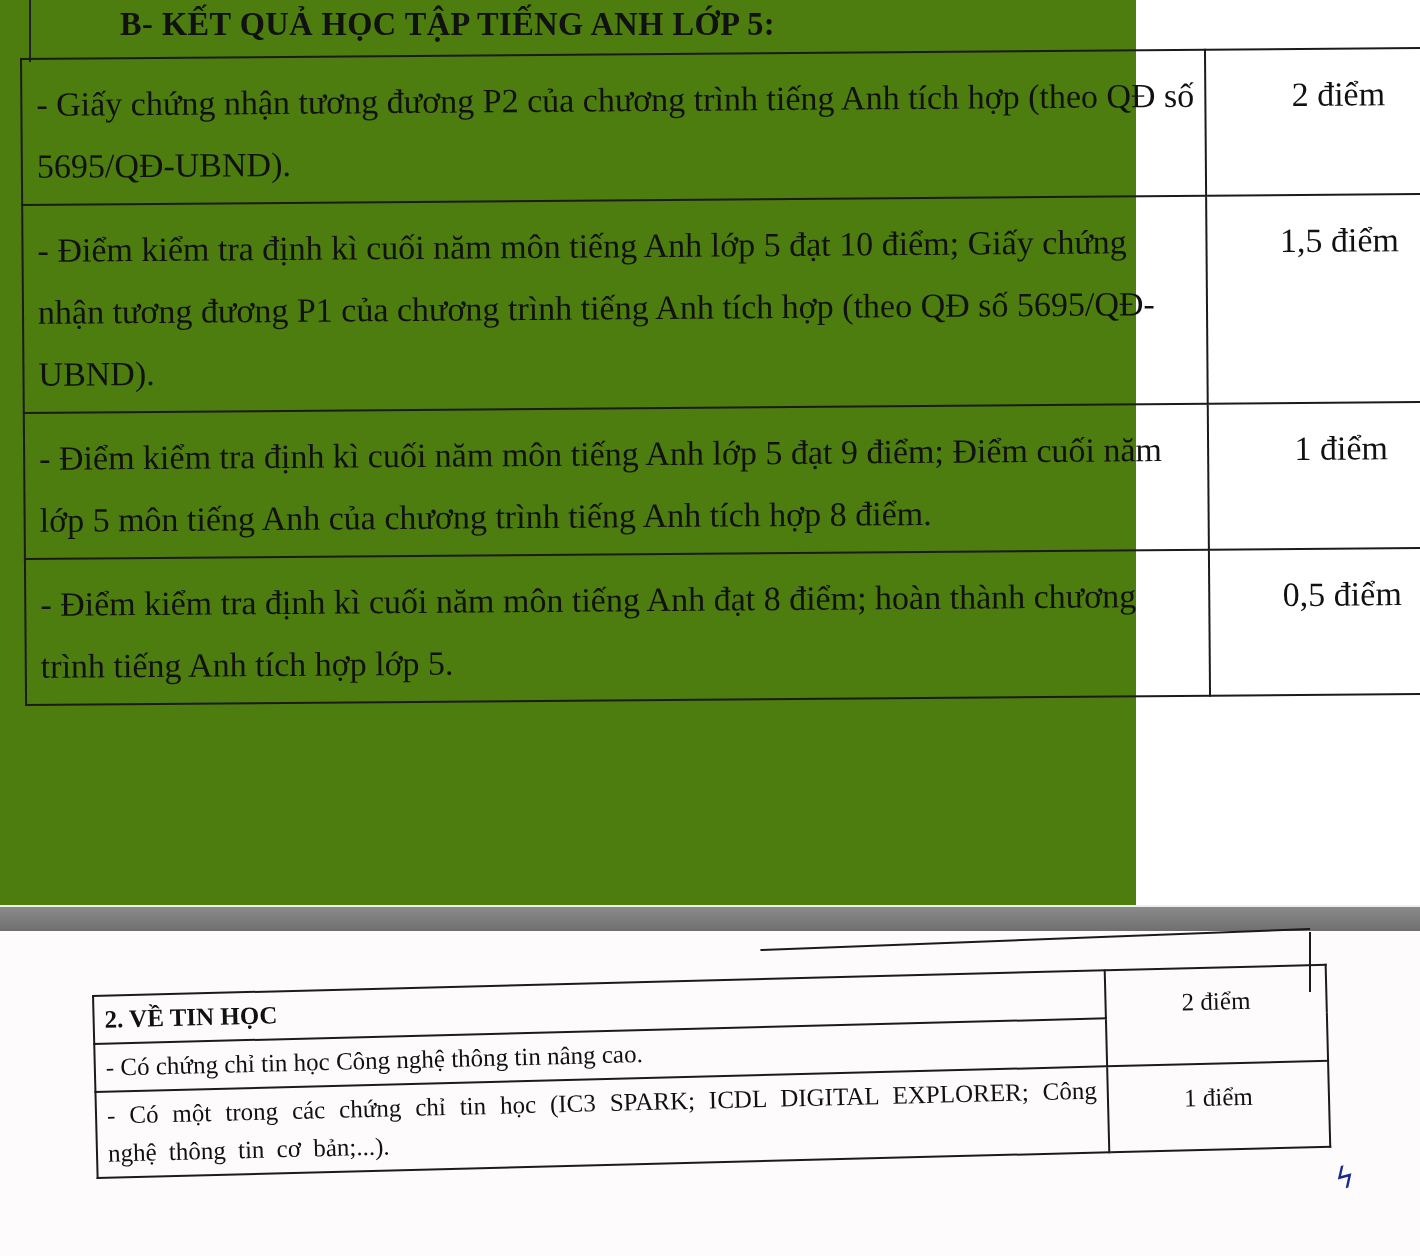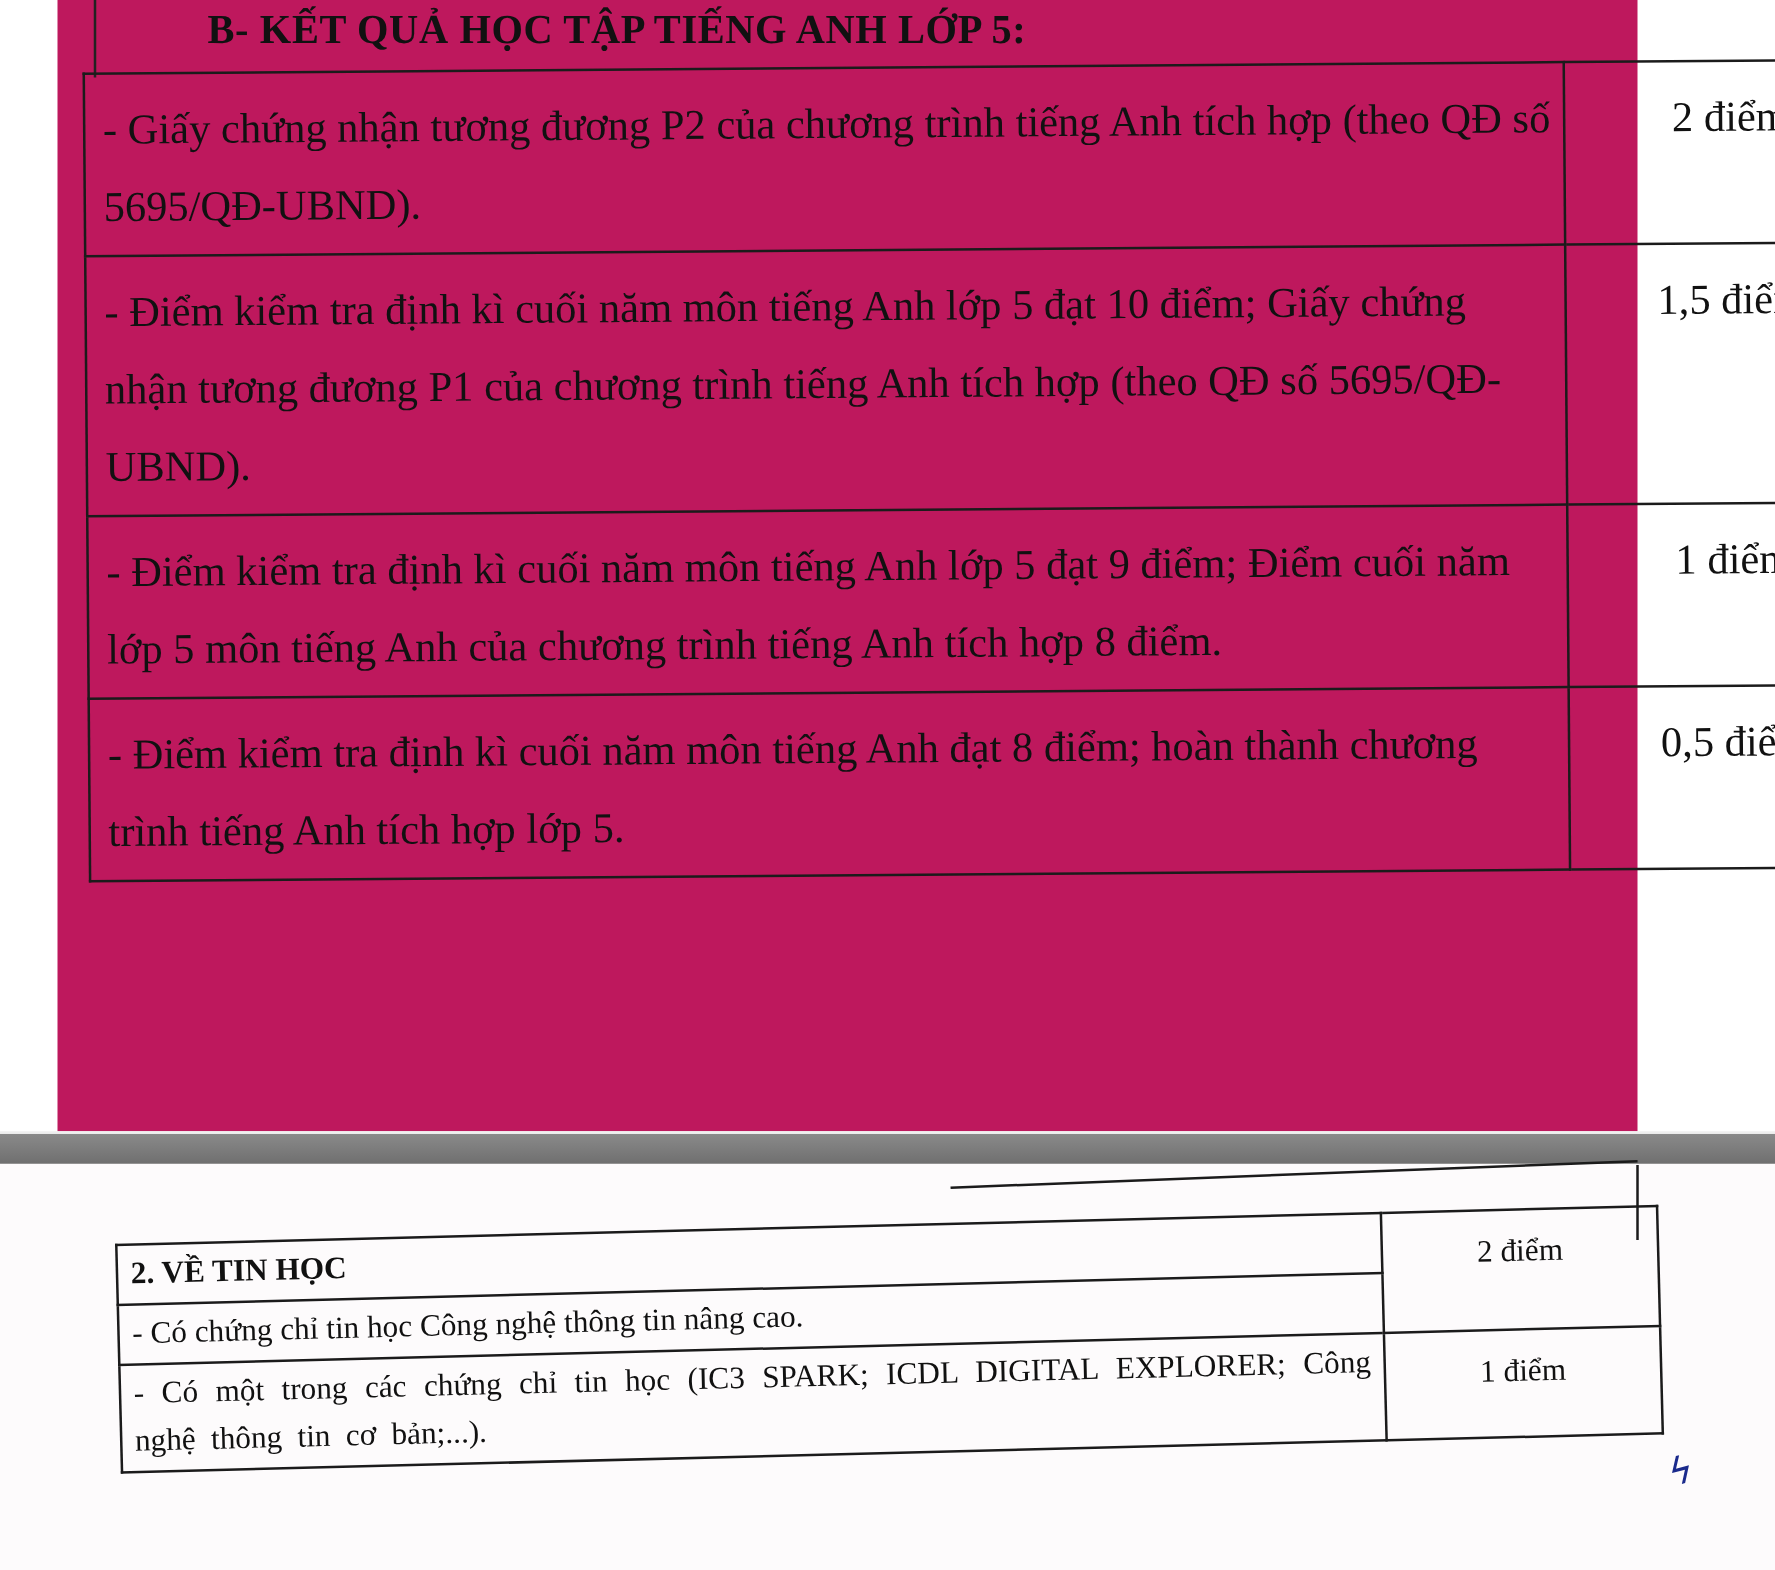--- a/index.html
+++ b/index.html
@@ -8,23 +8,22 @@
       height: 1256px;
       background: #ffffff;
       position: relative;
       overflow: hidden;
       font-family: "Liberation Serif", "DejaVu Serif", serif;
       color: #111;
     }
     .page-top {
       position: absolute;
       left: 0; top: 0;
-      width: 1264px; height: 905px;
-      background: #be185d;
-      margin-left: 46px;
+      width: 1136px; height: 905px;
+      background: #4d7c0f;
     }
     .left-margin-line {
       position: absolute;
       left: 29px; top: 0;
       width: 2px; height: 62px;
       background: #222;
     }
     .section-title {
       position: absolute;
       left: 120px; top: 6px;

